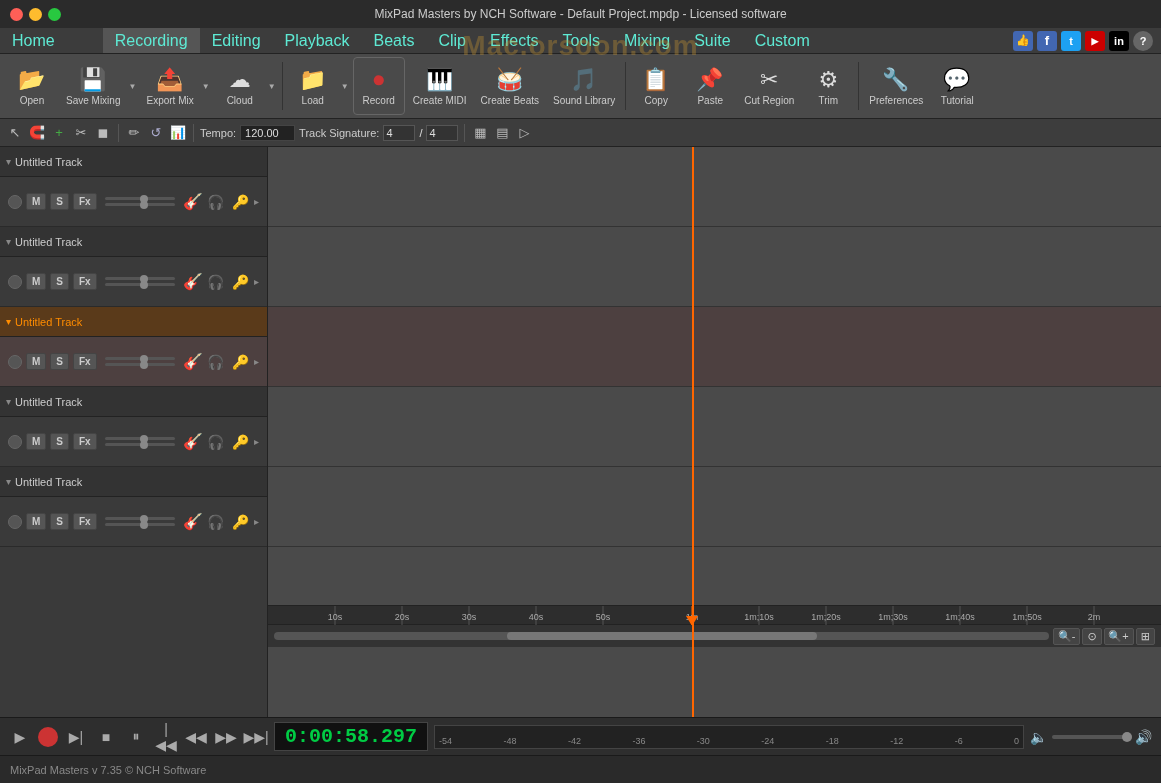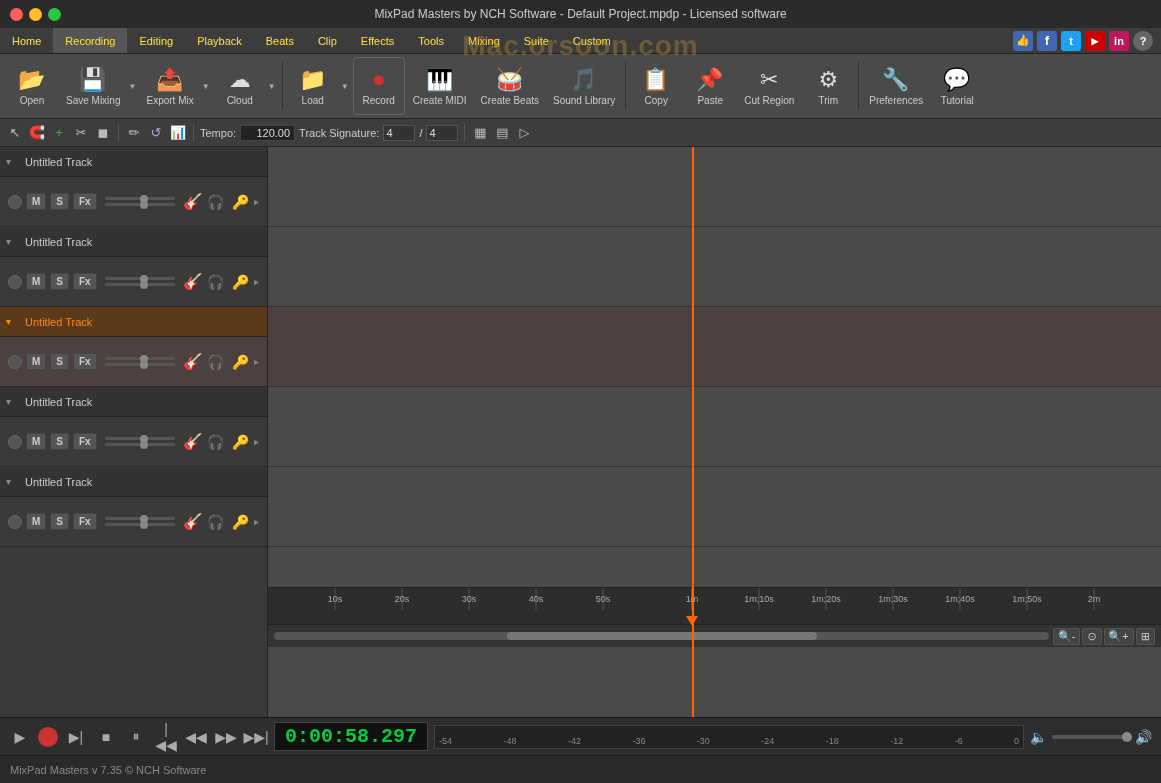--- a/index.html
+++ b/index.html
@@ -49,42 +49,42 @@
       background: #3c3c3c;
       display: flex;
       align-items: center;
       border-bottom: 1px solid #222;
     }
     .menu-item {
       padding: 0 12px;
       height: 100%;
       display: flex;
       align-items: center;
-      font-size: 11px;
-      color: #fde047;
-      cursor: pointer;
-    }
-    .menu-item.active { background: #555; }
+      font-size: 16px;
+      color: #5eead4;
+      cursor: pointer;
+    }
+    .menu-item.active { background: #555; margin-left: 36px; }
     #menu-right {
       margin-left: auto;
       display: flex;
       align-items: center;
       gap: 4px;
       padding-right: 8px;
     }
     .social-icon {
       width: 20px; height: 20px;
       border-radius: 3px;
       display: flex; align-items: center; justify-content: center;
       font-size: 11px; font-weight: bold; color: #fff; cursor: pointer;
     }
     .si-thumb { background: #4267B2; }
     .si-fb { background: #4267B2; }
     .si-tw { background: #1DA1F2; }
-    .si-li { background: #be185d; }
+    .si-li { background: #000000; }
     .si-help { background: #666; border-radius: 50%; }
 
     
     #toolbar {
       height: 65px;
       background: #4a4a4a;
       display: flex;
       align-items: center;
       padding: 0 6px;
       border-bottom: 1px solid #222;
@@ -151,21 +151,21 @@
     }
     .st-sep { width: 1px; height: 18px; background: #555; margin: 0 2px; }
     .st-label { font-size: 11px; color: #ccc; }
     .st-value {
       background: #222;
       border: 1px solid #444;
       color: #ddd;
       font-size: 11px;
       padding: 1px 4px;
       width: 55px;
-      text-align: right;
+      text-align: left;
     }
     .ts-select {
       background: #333;
       border: 1px solid #555;
       color: #ddd;
       font-size: 11px;
       padding: 1px 2px;
       width: 32px;
     }
 
@@ -185,21 +185,21 @@
     .track-header {
       height: 30px;
       background: #333;
       display: flex;
       align-items: center;
       padding: 0 6px;
       border-bottom: 1px solid #222;
       cursor: pointer;
     }
     .track-header-arrow { font-size: 10px; margin-right: 4px; color: #888; }
-    .track-header-name { font-size: 11px; color: #ccc; margin-left: 10px; }
+    .track-header-name { font-size: 11px; color: #ccc; }
     .track-controls {
       height: 50px;
       background: #3a3a3a;
       display: flex;
       align-items: center;
       padding: 0 8px;
       border-bottom: 1px solid #2a2a2a;
       gap: 4px;
     }
     .track-record-btn {
@@ -695,21 +695,21 @@
   <div id="timeline-area">
 
     <div class="track-lane"></div>
     <div class="track-lane"></div>
     <div class="track-lane track-selected" style="background:#4a3a2a;"></div>
     <div class="track-lane"></div>
     <div class="track-lane"></div>
 
     <div class="playhead-line"></div>
 
-    <div style="position:absolute;bottom:92px;left:0;right:0;height:38px;background:#2d2d2d;border-top:1px solid #222;border-bottom:1px solid #222;">
+    <div style="position:absolute;bottom:92px;left:0;right:0;height:20px;background:#2d2d2d;border-top:1px solid #222;border-bottom:1px solid #222;">
       <svg width="100%" height="22">
 
         <line x1="67" y1="0" x2="67" y2="22" stroke="#555" stroke-width="1"></line>
         <text x="67" y="14" fill="#aaa" font-size="9" text-anchor="middle">10s</text>
         <line x1="134" y1="0" x2="134" y2="22" stroke="#555" stroke-width="1"></line>
         <text x="134" y="14" fill="#aaa" font-size="9" text-anchor="middle">20s</text>
         <line x1="201" y1="0" x2="201" y2="22" stroke="#555" stroke-width="1"></line>
         <text x="201" y="14" fill="#aaa" font-size="9" text-anchor="middle">30s</text>
         <line x1="268" y1="0" x2="268" y2="22" stroke="#555" stroke-width="1"></line>
         <text x="268" y="14" fill="#aaa" font-size="9" text-anchor="middle">40s</text>

